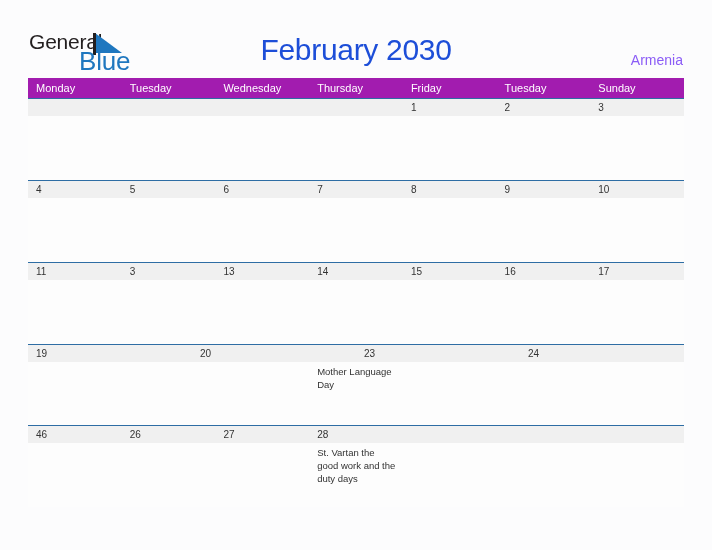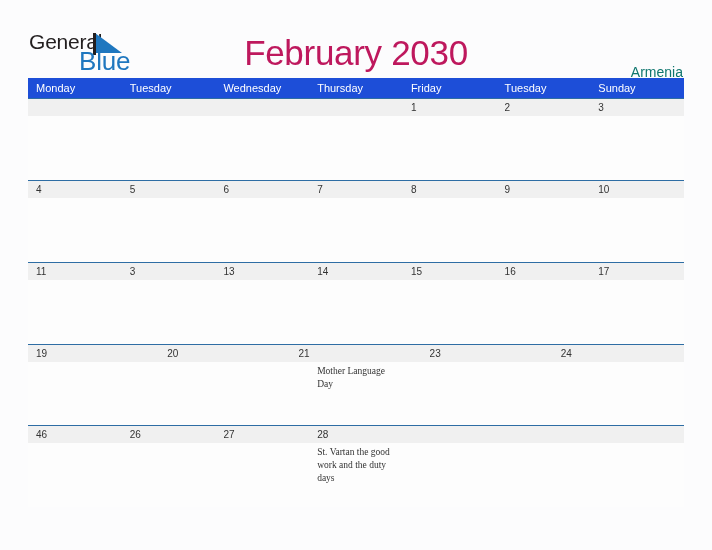--- a/index.html
+++ b/index.html
@@ -59,43 +59,43 @@
     width: 30px;
     height: 22px;
   }
 
   .cal-title {
     position: absolute;
     left: 0;
     top: 33px;
     width: 712px;
     text-align: center;
-    font-size: 35px;
-    color: #be185d;
+    font-size: 30px;
+    color: #1d4ed8;
     letter-spacing: -0.3px;
   }
 
   .country {
     position: absolute;
     right: 29px;
-    top: 64px;
+    top: 52px;
     font-size: 14px;
-    color: #0f766e;
+    color: #8b5cf6;
   }
 
   
   .calendar {
     position: absolute;
     left: 28px;
     top: 78px;
     width: 656px;
   }
   .weekday-row {
     display: flex;
-    background: #1d4ed8;
+    background: #a21caf;
     height: 20px;
   }
   .weekday {
     flex: 1 1 0;
     color: #ffffff;
     font-size: 11px;
     line-height: 20px;
     padding-left: 8px;
     box-sizing: border-box;
     white-space: nowrap;
@@ -114,21 +114,20 @@
     flex: 1 1 0;
     font-size: 10px;
     color: #333333;
     line-height: 17px;
     padding-left: 8px;
     box-sizing: border-box;
   }
   .week-events {
     display: flex;
     background: #fdfdfd;
-    font-family: Liberation Serif, serif;
   }
   .evtcell {
     flex: 1 1 0;
     box-sizing: border-box;
     padding: 3px 7px 0 8px;
     font-size: 9.5px;
     line-height: 13px;
     color: #333333;
     word-wrap: break-word;
   }
@@ -232,21 +231,20 @@
         <div class="evtcell"></div>
         <div class="evtcell"></div>
         <div class="evtcell"></div>
       </div>
     </div>
 
     <div class="week">
       <div class="week-dates">
         <div class="daynum">19</div>
         <div class="daynum">20</div>
-        <div class="daynum">21</div>
         <div class="daynum">23</div>
         <div class="daynum">24</div>
       </div>
       <div class="week-events h63">
         <div class="evtcell"></div>
         <div class="evtcell"></div>
         <div class="evtcell"></div>
         <div class="evtcell">Mother Language Day</div>
         <div class="evtcell"></div>
         <div class="evtcell"></div>

